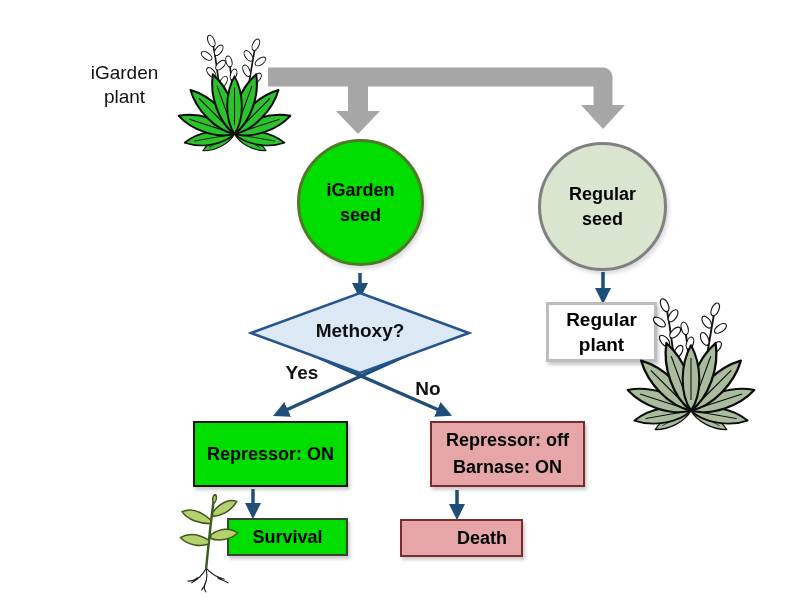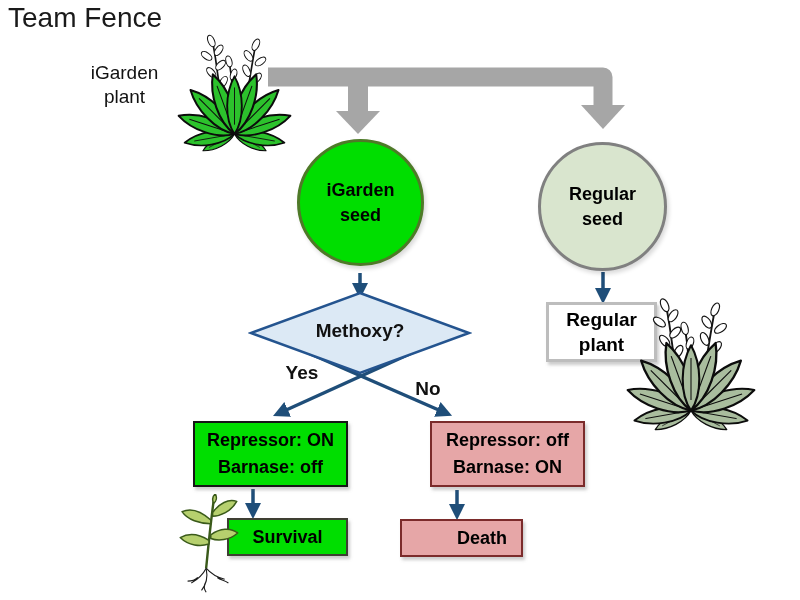--- a/index.html
+++ b/index.html
@@ -73,21 +73,20 @@
     <polygon class="gray-head" points="581,105 625,105 603,129"></polygon>
 
     <path class="blue-line" marker-end="url(#blueArrow)" d="M360,273 L360,287"></path>
     <path class="blue-line" marker-end="url(#blueArrow)" d="M603,272 L603,292"></path>
     <path class="blue-line" marker-end="url(#blueArrow)" d="M414,352 L284,411"></path>
     <path class="blue-line" marker-end="url(#blueArrow)" d="M306,352 L441,411"></path>
     <path class="blue-line" marker-end="url(#blueArrow)" d="M253,489 L253,507"></path>
     <path class="blue-line" marker-end="url(#blueArrow)" d="M457,490 L457,508"></path>
   </svg>
 
-  <div class="abs page-title">Team Fence</div>
   <div class="abs plant-label">
     <div>iGarden</div>
     <div>plant</div>
   </div>
 
   <svg class="abs plant-svg plant-igarden" viewBox="0 0 150 170" xmlns="http://www.w3.org/2000/svg">
     <path class="flower-stem" d="M62,100 C60,72 57,44 51,12"></path>
     <path class="flower-stem" d="M85,100 C88,72 93,44 98,16"></path>
     <path class="flower-stem" d="M74,96 C74,72 72,52 69,34"></path>
     <g>
@@ -165,21 +164,20 @@
   <svg class="abs diamond-svg" viewBox="0 0 224 84" xmlns="http://www.w3.org/2000/svg">
     <polygon class="diamond-shape" points="112,2 221,42 112,82 3,42"></polygon>
   </svg>
   <div class="abs diamond-label">Methoxy?</div>
 
   <div class="abs branch-label branch-yes">Yes</div>
   <div class="abs branch-label branch-no">No</div>
 
   <div class="abs node rect-box box-green box-rep-on">
     <span>Repressor: ON</span>
-    <span>Barnase: off</span>
   </div>
   <div class="abs node rect-box box-pink box-rep-off">
     <span>Repressor: off</span>
     <span>Barnase: ON</span>
   </div>
 
   <div class="abs node rect-box box-survival">
     <span>Survival</span>
   </div>
   <div class="abs node rect-box box-pink box-death">

